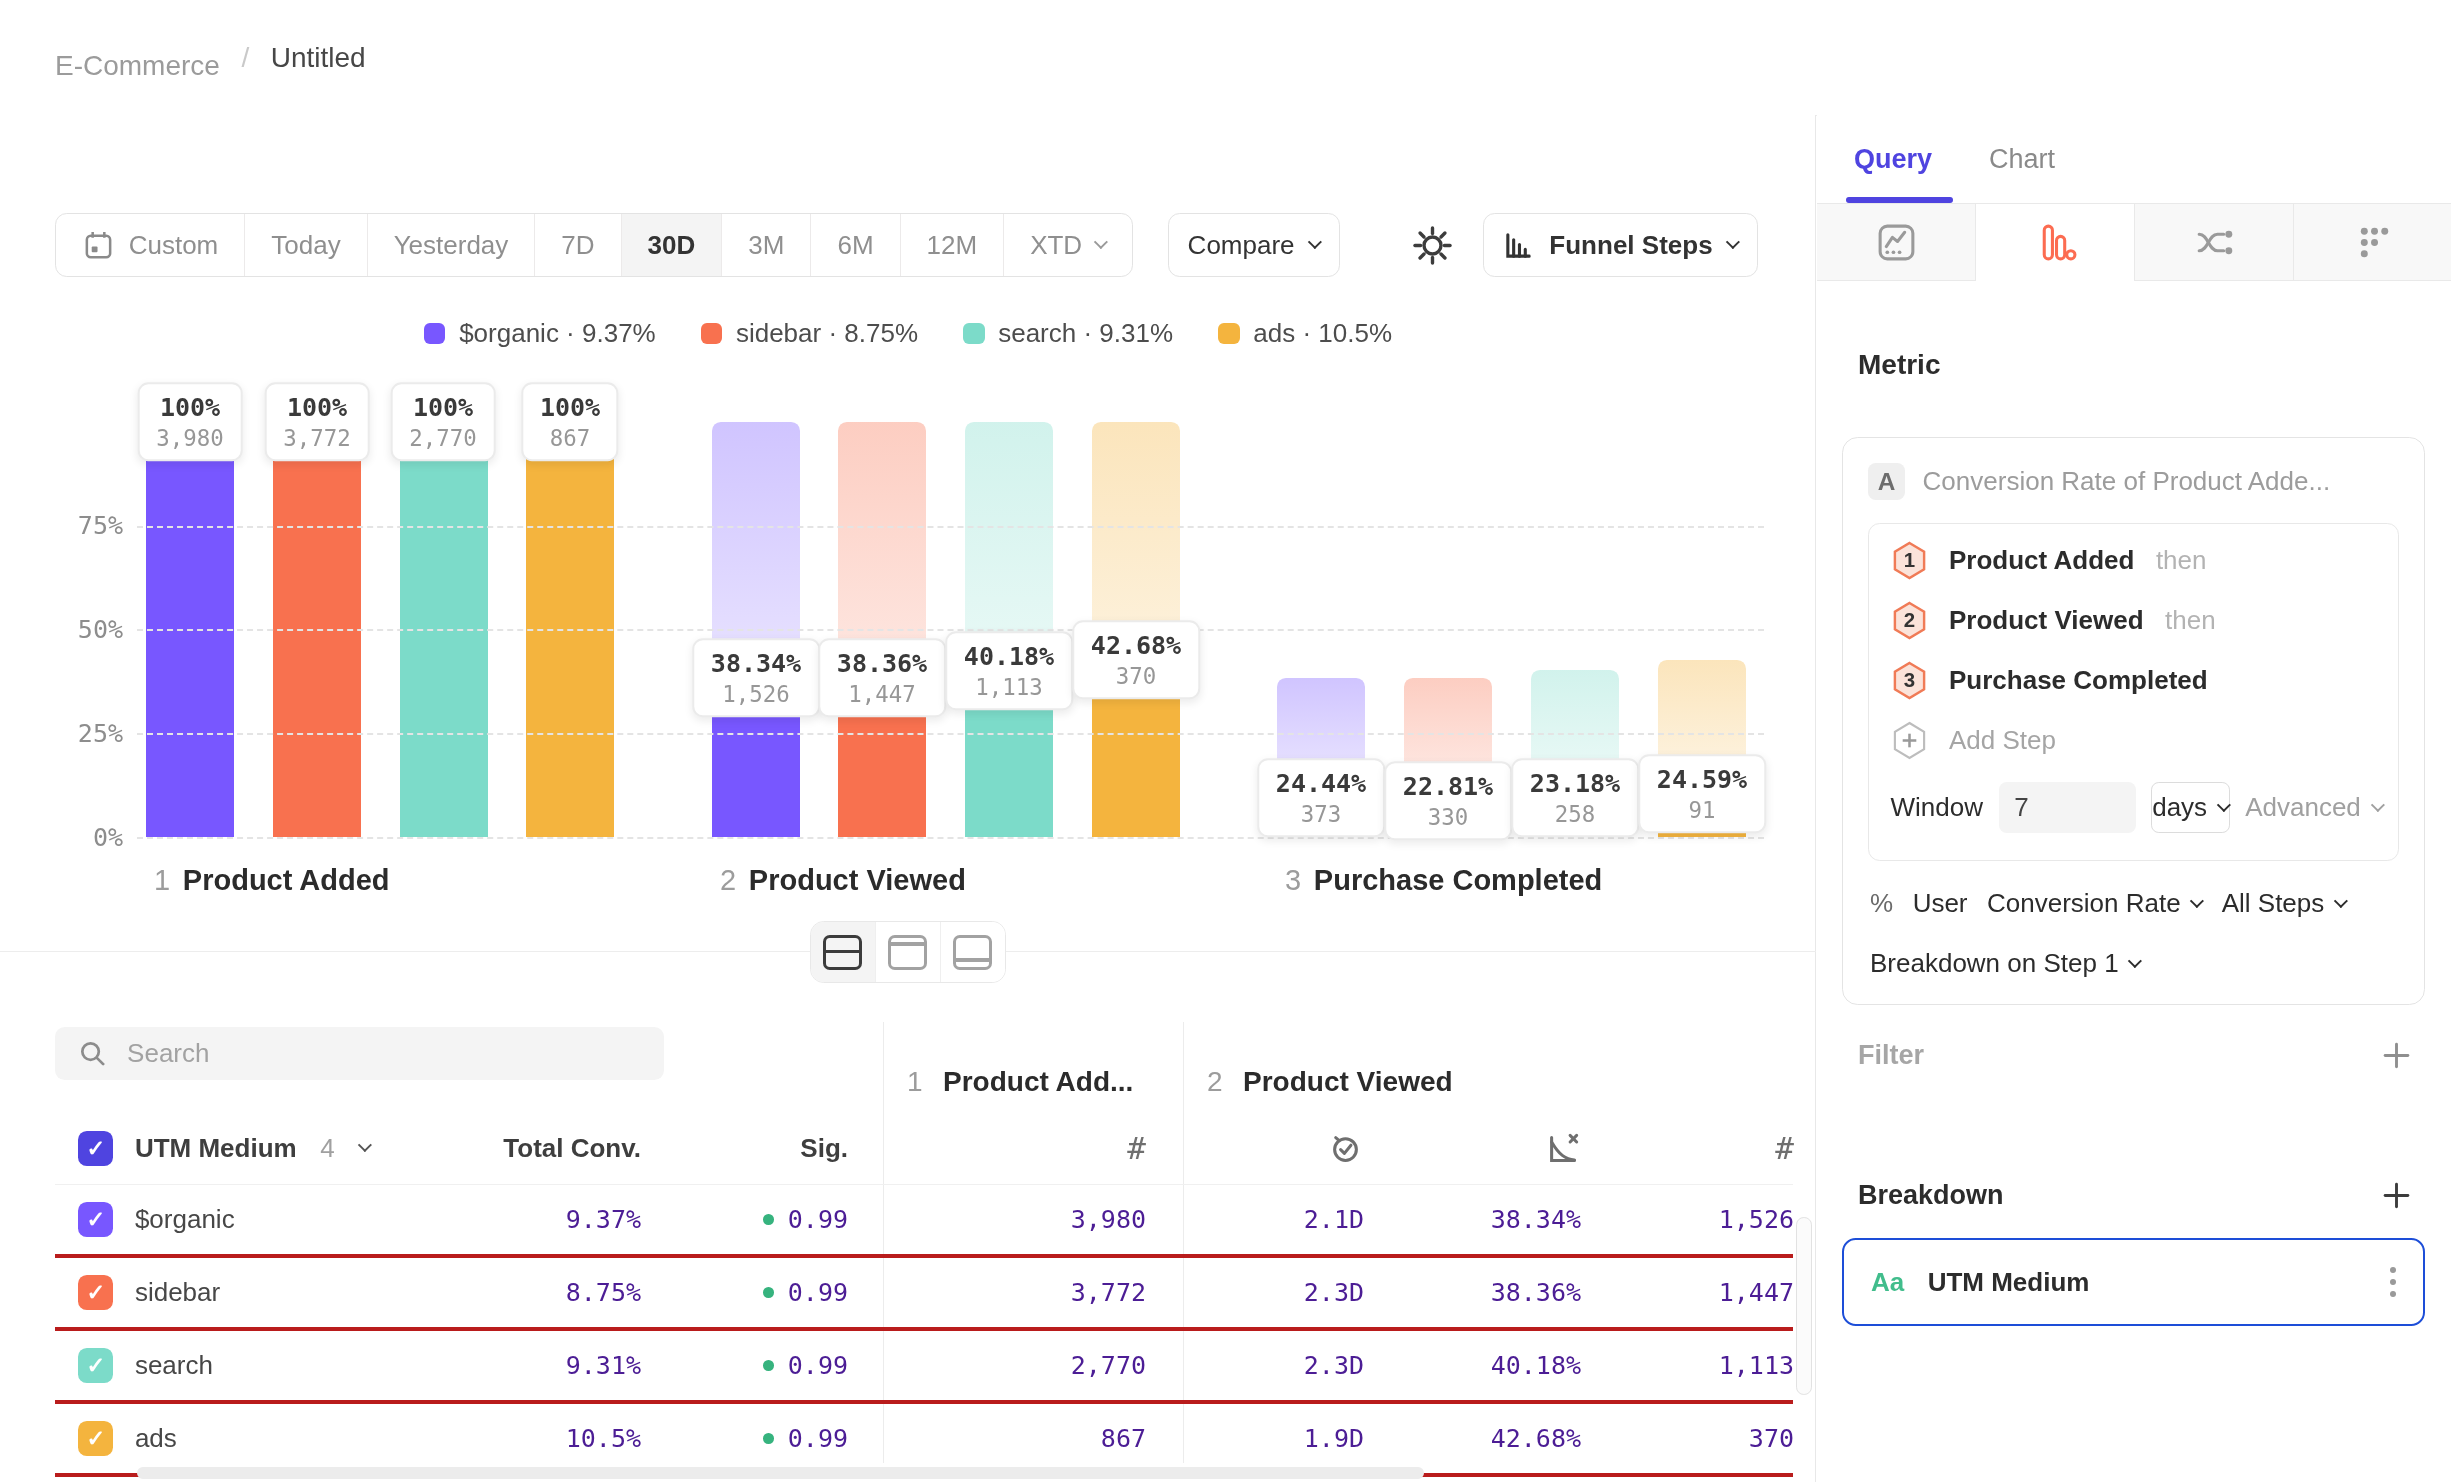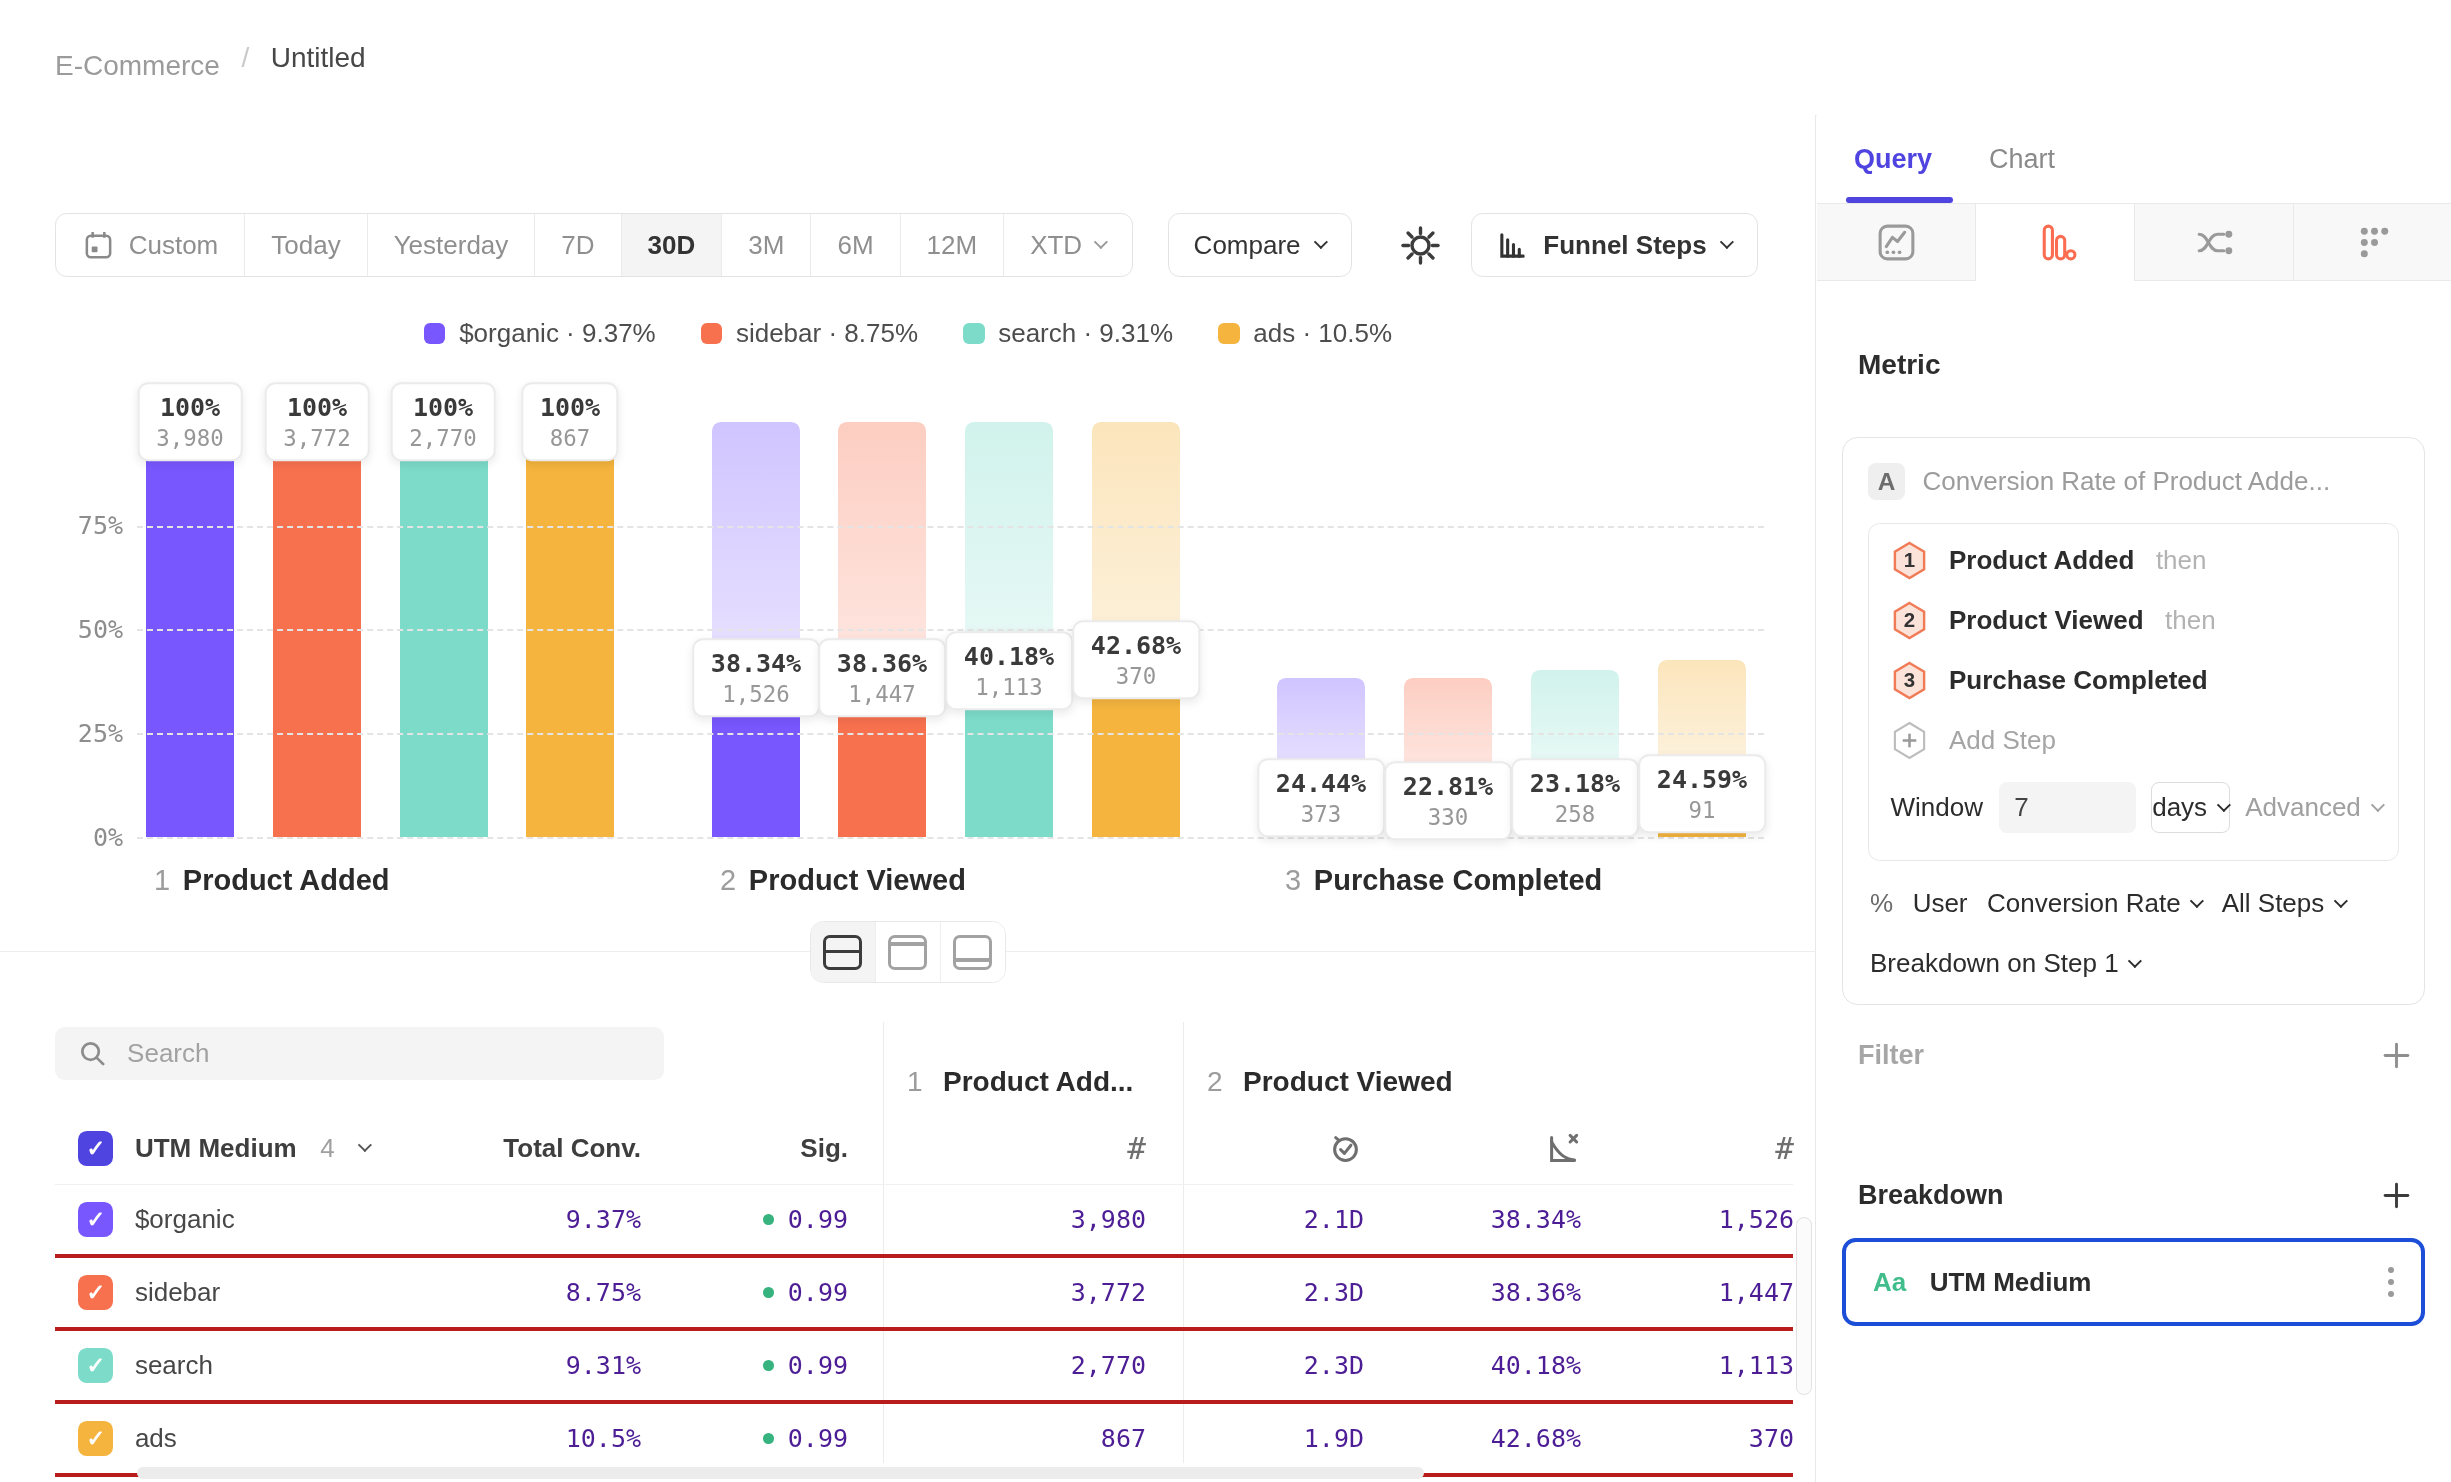--- a/index.html
+++ b/index.html
@@ -21,21 +21,21 @@
   
   .main{position:absolute;left:0;top:115px;width:1816px;height:1367px;border-right:1px solid #e8e8e8;background:#fff;box-sizing:border-box;}
 
   
   .toolbar{position:absolute;left:55px;top:98px;width:1703px;height:64px;display:flex;align-items:center;}
   .seg{display:flex;border:1px solid #e3e3e3;border-radius:11.7px;overflow:hidden;height:64px;box-sizing:border-box;background:#fff;}
   .rb{display:flex;align-items:center;gap:13.7px;padding:0 26px;font-size:26px;color:#8f8f8f;border-right:1px solid #eceaea;cursor:pointer;white-space:nowrap;}
   .rb:last-child{border-right:none;justify-content:space-between;}
   .rb.active{background:#f4f4f4;color:#333;font-weight:700;}
   .btn{display:flex;align-items:center;gap:15.6px;border:1px solid #e3e3e3;border-radius:11.7px;height:64px;box-sizing:border-box;
-       padding:0 25px;font-size:26px;color:#333;font-weight:500;cursor:pointer;background:#fff;white-space:nowrap;}
+       padding:0 19px;font-size:26px;color:#333;font-weight:500;cursor:pointer;background:#fff;white-space:nowrap;}
   .chev{width:9.8px;height:9.8px;border-right:2.9px solid currentColor;border-bottom:2.9px solid currentColor;
         transform:rotate(45deg);display:inline-block;margin-top:-5.9px;}
   .chev.sm{width:7.8px;height:7.8px;border-width:2.5px;}
   .right-tools{margin-left:auto;display:flex;align-items:center;gap:29px;}
 
   
   .legend{position:absolute;left:0;top:203px;width:1816px;display:flex;justify-content:center;gap:45px;}
   .lg-item{display:flex;align-items:center;gap:13.7px;font-size:26px;color:#4d4d4d;}
   .swatch{width:21.5px;height:21.5px;border-radius:5.9px;display:inline-block;}
 
@@ -135,21 +135,21 @@
             padding-left:15.6px;box-sizing:border-box;font-family:"Liberation Sans",sans-serif;outline:none;}
   .unitbox{width:121px;height:51px;border:1px solid #dcdcdc;border-radius:7.8px;display:flex;align-items:center;
            justify-content:center;gap:11.7px;font-size:26px;color:#2c2c2c;box-sizing:border-box;cursor:pointer;}
   .advanced{margin-left:auto;display:flex;align-items:center;gap:11.7px;font-size:26px;color:#a0a0a0;cursor:pointer;}
   .measure{display:flex;align-items:center;gap:19.5px;margin-top:27px;padding:0 2px;font-size:26px;color:#2c2c2c;font-weight:500;}
   .mitem{display:flex;align-items:center;gap:11.7px;cursor:pointer;}
   .borow{display:flex;align-items:center;gap:11.7px;margin-top:29px;padding:0 2px;font-size:26px;color:#2c2c2c;font-weight:500;cursor:pointer;}
   .secrow{position:absolute;left:41px;width:554px;display:flex;align-items:center;justify-content:space-between;}
   .filter-label{font-size:27px;color:#a6a6a6;font-weight:600;}
   .bd-label{font-size:27px;color:#2c2c2c;font-weight:700;}
-  .bd-card{position:absolute;left:25px;top:1123px;width:583px;height:88px;border:4px solid #1d4ed8;border-radius:13.7px;
+  .bd-card{position:absolute;left:25px;top:1123px;width:583px;height:88px;border:2px solid #1d4ed8;border-radius:13.7px;
            box-sizing:border-box;display:flex;align-items:center;gap:23.4px;padding:0 27px;}
   .aa{font-size:26px;font-weight:700;color:#41BD8C;}
   .bd-name{font-size:26px;font-weight:700;color:#2c2c2c;}
   .kebab{margin-left:auto;display:flex;flex-direction:column;gap:5.9px;cursor:pointer;}
   .kebab i{width:5.9px;height:5.9px;border-radius:50%;background:#9a9a9a;}
 </style>
 </head>
 <body>
 
 <div class="stage">

